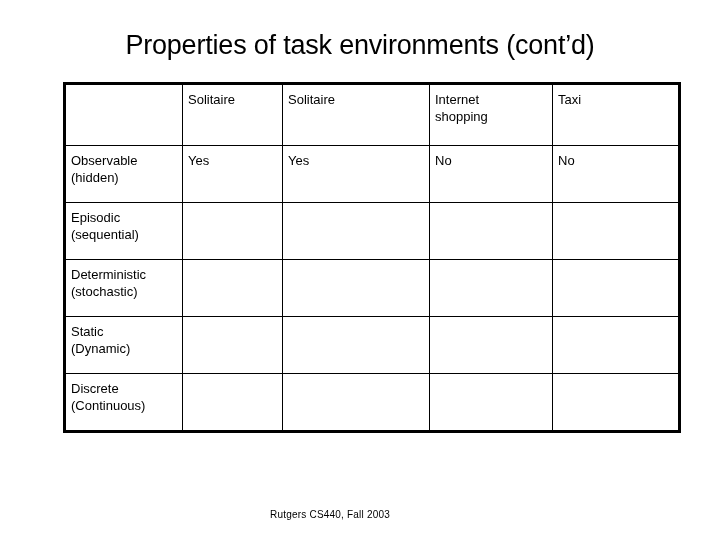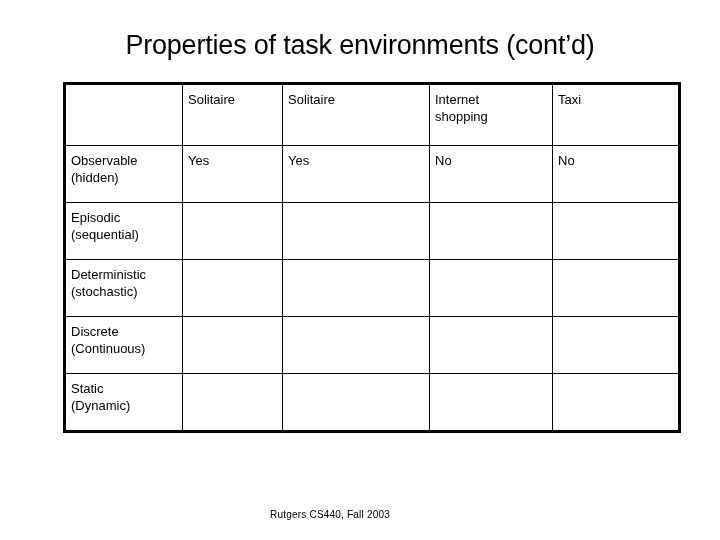--- a/index.html
+++ b/index.html
@@ -141,33 +141,33 @@
             <span class="cell-line">(stochastic)</span>
           </td>
           <td></td>
           <td></td>
           <td></td>
           <td></td>
         </tr>
 
         <tr>
           <td>
-            <span class="cell-line">Discrete</span>
-            <span class="cell-line">(Continuous)</span>
+            <span class="cell-line">Static</span>
+            <span class="cell-line">(Dynamic)</span>
           </td>
           <td></td>
           <td></td>
           <td></td>
           <td></td>
         </tr>
 
         <tr>
           <td>
-            <span class="cell-line">Static</span>
-            <span class="cell-line">(Dynamic)</span>
+            <span class="cell-line">Discrete</span>
+            <span class="cell-line">(Continuous)</span>
           </td>
           <td></td>
           <td></td>
           <td></td>
           <td></td>
         </tr>
 
 
       </tbody>
     </table>

